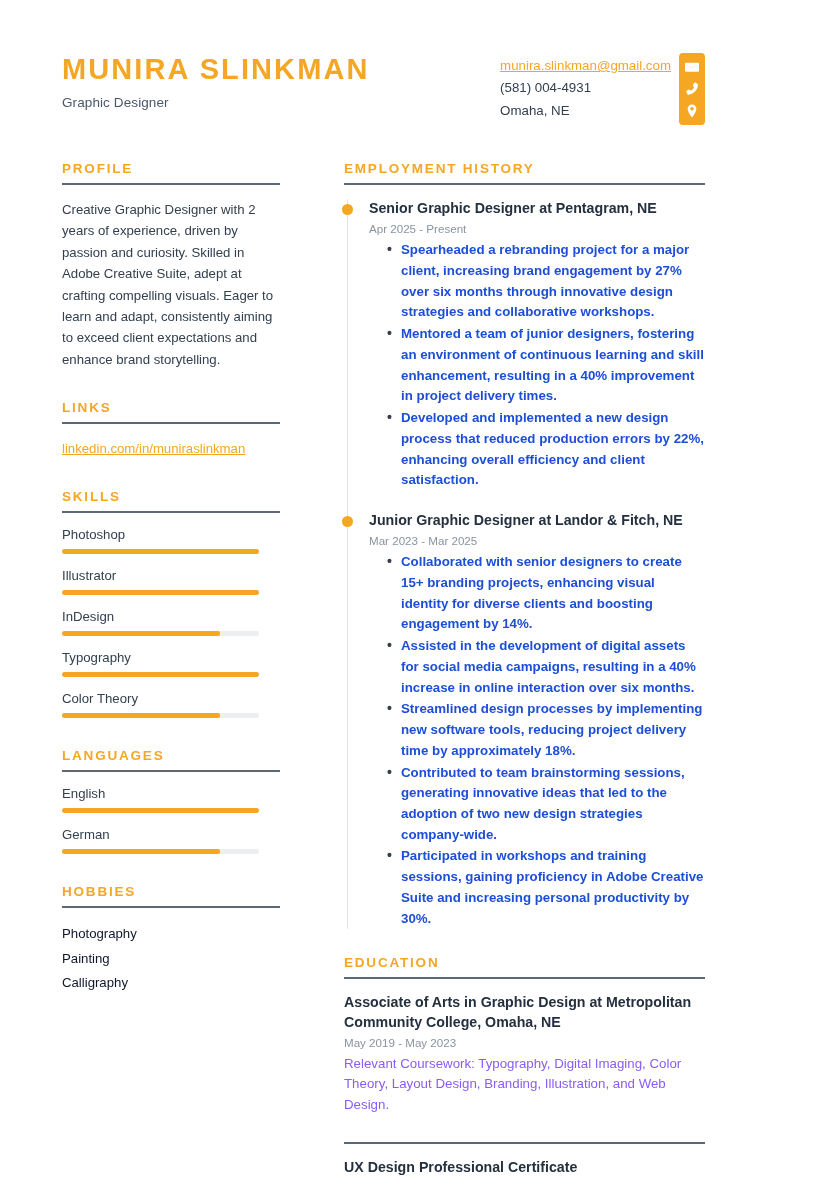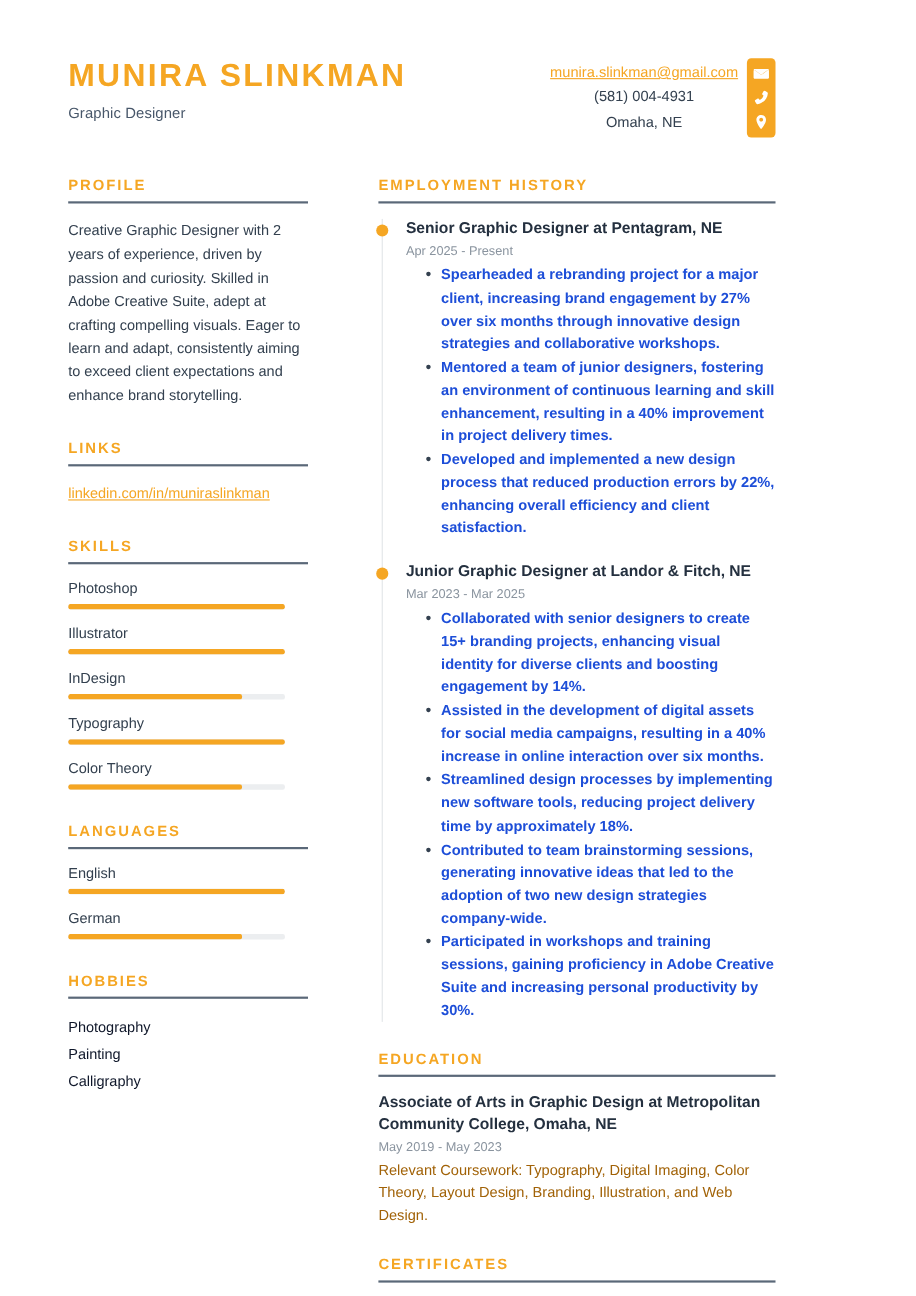--- a/index.html
+++ b/index.html
@@ -52,21 +52,21 @@
   }
 
   .contact-wrap {
     display: flex;
     align-items: flex-start;
     gap: 8px;
     margin-top: 5px;
   }
 
   .contact-lines {
-    text-align: center;
+    text-align: left;
     font-size: 13.3px;
     color: #33404f;
     line-height: 1.68;
     padding-top: 2px;
   }
 
   .contact-email {
     color: #f5a623;
     text-decoration: underline;
     display: block;
@@ -216,21 +216,21 @@
     color: #33404f;
     font-size: 14px;
   }
 
   
   .edu-entry { margin-bottom: 4px; }
 
   .edu-desc {
     font-size: 13.3px;
     line-height: 1.56;
-    color: #a16207;
+    color: #8b5cf6;
     margin-top: 2px;
   }
 
   .cert-entry { margin-bottom: 14px; }
   .cert-entry:last-child { margin-bottom: 0; }
 
   .main .section { margin-bottom: 26px; }
 </style>
 </head>
 <body>
@@ -390,21 +390,20 @@
         <div class="section-title">EDUCATION</div>
         <div class="section-rule"></div>
         <div class="edu-entry">
           <div class="entry-title">Associate of Arts in Graphic Design at Metropolitan Community College, Omaha, NE</div>
           <div class="entry-date">May 2019 - May 2023</div>
           <div class="edu-desc">Relevant Coursework: Typography, Digital Imaging, Color Theory, Layout Design, Branding, Illustration, and Web Design.</div>
         </div>
       </div>
 
       <div class="section">
-        <div class="section-title">CERTIFICATES</div>
         <div class="section-rule"></div>
         <div class="cert-entry">
           <div class="entry-title">UX Design Professional Certificate</div>
           <div class="entry-date">Nov 2021</div>
         </div>
       </div>
 
     </div>
   </div>
 </div>

